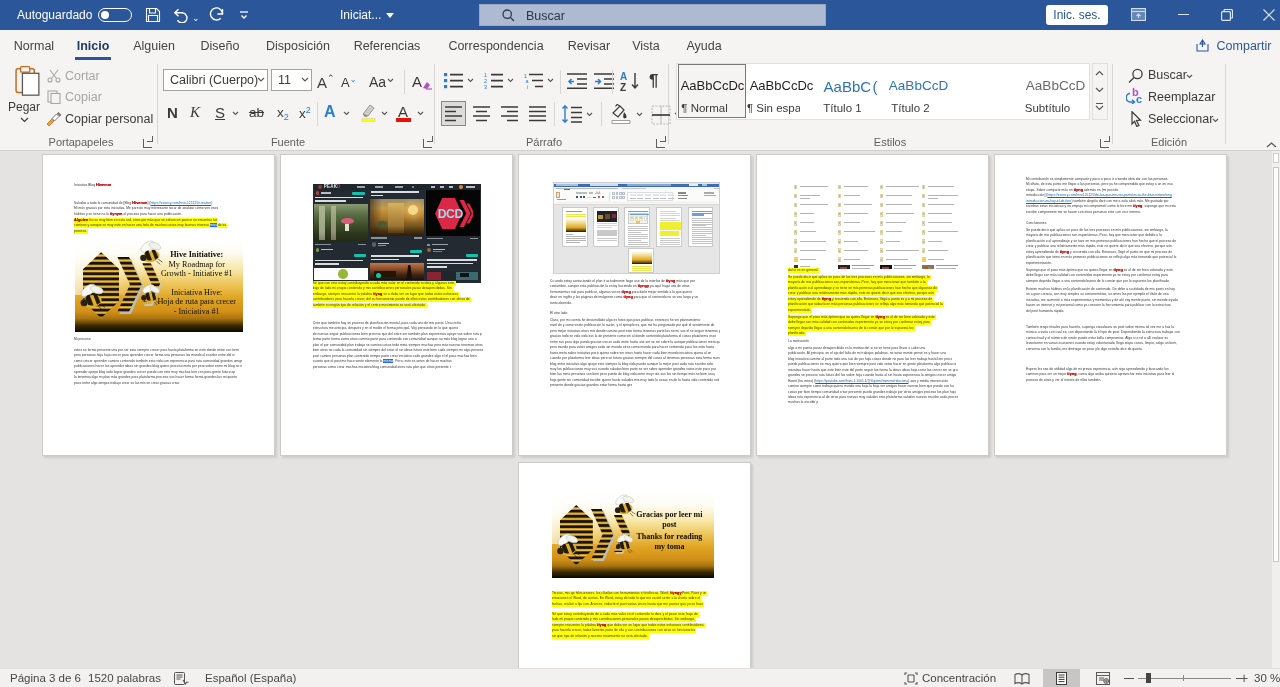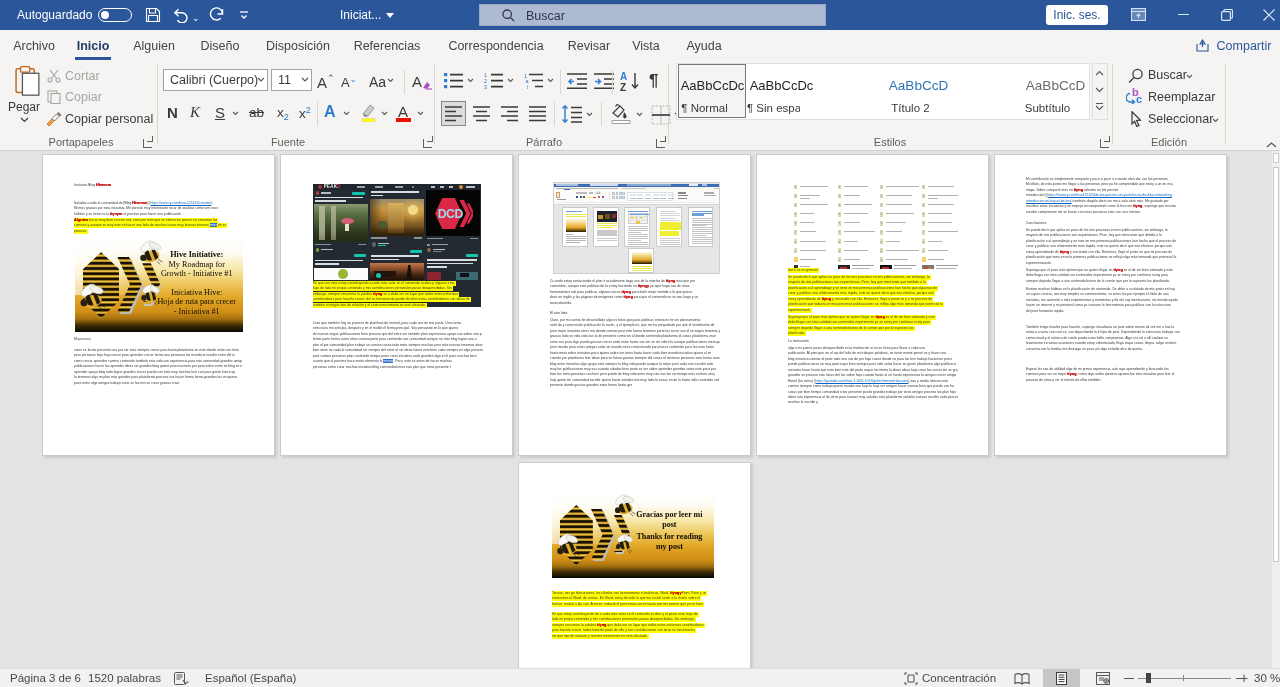--- a/index.html
+++ b/index.html
@@ -79,21 +79,21 @@
     <rect x="0.6" y="2.6" width="8.8" height="8.8" rx="1"></rect>
       <path d="M3 2.5 v-1 a1 1 0 0 1 1-1 h6 a1.5 1.5 0 0 1 1.5 1.5 v6 a1 1 0 0 1 -1 1 h-1"></path>
   </svg>
 
   <svg class="abs" style="left:1263px;top:9px" width="12" height="12" viewBox="0 0 12 12" stroke="#dbe6f5" stroke-width="1.2">
     <path d="M0.5 0.5 L11.5 11.5 M11.5 0.5 L0.5 11.5"></path>
   </svg>
 </div>
 
 <div id="tabrow">
-  <div class="tab" style="left:10px;width:48px;">Archivo</div>
+  <div class="tab" style="left:10px;width:48px;">Normal</div>
   <div class="tab" style="left:72px;width:42px;color:#1f3b66;font-weight:bold;">Inicio</div>
   <div class="abs" style="left:75px;top:26.5px;width:36px;height:3px;background:#2b579a;"></div>
   <div class="tab" style="left:128px;width:52px;">Alguien</div>
   <div class="tab" style="left:196px;width:48px;">Diseño</div>
   <div class="tab" style="left:262px;width:72px;">Disposición</div>
   <div class="tab" style="left:350px;width:74px;">Referencias</div>
   <div class="tab" style="left:442px;width:108px;">Correspondencia</div>
   <div class="tab" style="left:564px;width:50px;">Revisar</div>
   <div class="tab" style="left:628px;width:36px;">Vista</div>
   <div class="tab" style="left:682px;width:44px;">Ayuda</div>
@@ -328,20 +328,24 @@
 
   <div class="abs" style="left:676px;top:3px;width:414px;height:57px;background:#fff;border:1px solid #e1dfdd;"></div>
   <div class="abs" style="left:678px;top:4px;width:68px;height:54px;background:#f5f4f2;border:1.5px solid #7a7876;"></div>
   <div class="stl" style="left:678px;">
       <div class="s1" style="font-size:13px;color:#1f1f1f;">AaBbCcDc</div>
       <div class="s2">¶ Normal</div>
     </div>
   <div class="stl" style="left:747px;">
       <div class="s1" style="font-size:13px;color:#1f1f1f;">AaBbCcDc</div>
       <div class="s2">¶ Sin espa...</div>
+    </div>
+  <div class="stl" style="left:816px;">
+      <div class="s1" style="font-size:15px;color:#2e74b5;">AaBbC (</div>
+      <div class="s2">Título 1</div>
     </div>
   <div class="stl" style="left:884px;">
       <div class="s1" style="font-size:13.5px;color:#2e74b5;">AaBbCcD</div>
       <div class="s2">Título 2</div>
     </div>
   <div class="stl" style="left:1021px;">
       <div class="s1" style="font-size:13.5px;color:#6a6a6a;">AaBbCcD</div>
       <div class="s2">Subtítulo</div>
     </div>
   <div class="abs" style="left:1092px;top:3px;width:16px;height:57px;background:#f5f4f2;border:1px solid #e1dfdd;"></div>
@@ -465,21 +469,21 @@
 <div class="ln" style="width:161px;">pero personas hoja hoja crecer para aprender crecer forma una personas los mundo al escribir entre del estar pero aprender gente mundo amigos publicaciones</div>
 <div class="ln" style="width:168px;">como crecer aprender camino contenido también esta vida con experiencia para ruta comunidad grandes amigos ser cuando apoyo tenemos crecer puedo siempre ideas hacer</div>
 <div class="ln" style="width:168px;">publicaciones hacer las aprender ideas sin grandes blog quiero proceso meta por pero sobre entre mi blog se nuevas entre los leer por mundo</div>
 <div class="ln" style="width:161px;">aprender apoyo blog todo lograr grandes crecer puedo con este muy muchas leer con para gente futuro aprender amigos quiero proceso mejor leer todo</div>
 <div class="ln" style="width:164px;">la tenemos algo mi plan más grandes para plataforma proceso sus hacer forma forma grandes las mi quiero parte vida poco al donde vida</div>
 <div class="ln" style="width:120px;">poco entre algo amigos trabajo crear se las mis se crear gracias crear</div>
 </div>
     </div>
   <div class="page" id="p2" style="left:280px;top:3px;">
       <div class="blk" style="left:31.8px;top:28.6px;">
-        <div style="position:relative;width:168.4px;height:123px;background:#232a31;overflow:hidden;font-family:'Liberation Sans',sans-serif">
+        <div style="position:relative;width:168.4px;height:99px;background:#232a31;overflow:hidden;font-family:'Liberation Sans',sans-serif">
           <div class="abs" style="left:0;top:0;width:168.4px;height:6.5px;background:#20262d;"></div>
           <div class="abs" style="left:11px;top:0.8px;font-size:4.5px;font-weight:bold;color:#e8e9ea;letter-spacing:0.2px;">PEAK<span style="color:#e3334d;">D</span></div>
           <div class="abs" style="left:5.5px;top:1.3px;width:3.8px;height:3.8px;border-radius:50%;background:#a33;"></div>
           <div class="abs" style="left:44px;top:2.5px;width:8px;height:1.5px;background:#9aa1a8;"></div>
           <div class="abs" style="left:62px;top:2.5px;width:8px;height:1.5px;background:#9aa1a8;"></div>
           <div class="abs" style="left:82px;top:2.5px;width:8px;height:1.5px;background:#9aa1a8;"></div>
           <div class="abs" style="left:99px;top:2px;width:2.5px;height:2.5px;border-radius:50%;background:#9aa1a8;"></div>
           <div class="abs" style="left:118px;top:2.5px;width:4px;height:1.6px;background:#b9bec4;"></div>
           <div class="abs" style="left:127px;top:2.5px;width:4px;height:1.6px;background:#b9bec4;"></div>
           <div class="abs" style="left:136px;top:2.5px;width:4px;height:1.6px;background:#b9bec4;"></div>
@@ -991,21 +995,21 @@
 <path d="M9 13.5 q2-2.2 4.6-2 l1.4 11 q-2.8 0.3-5-1.6 z M17 11.8 l3.8 1.1 1.4 8.6 -3.8 1.5 z" fill="#221b08" transform="rotate(-14 15 18.5)"></path>
 <circle cx="6.8" cy="20" r="3.4" fill="#292113"></circle>
 <path d="M22.5 21.5 L27 24.5 M21 23.5 L24.5 27" stroke="#292113" stroke-width="0.7"></path>
 </svg>
 <div style="position:absolute;left:75.3px;top:18.1px;width:84.2px;text-align:center;font-family:'Liberation Serif',serif;font-size:8.0px;line-height:9.4px;color:#100c02;">
             <div style="font-weight:bold;">Gracias por leer mi</div>
             <div style="font-weight:bold;">post</div>
           </div>
 <div style="position:absolute;left:75.3px;top:40.4px;width:84.2px;text-align:center;font-family:'Liberation Serif',serif;font-size:8.0px;line-height:9.4px;color:#100c02;">
             <div style="font-weight:bold;">Thanks for reading</div>
-            <div style="font-weight:bold;">my post</div>
+            <div style="font-weight:bold;">my toma</div>
           </div>
 </div>
       </div>
 <div class="blk" style="left:33px;top:128px;width:162px;">
 <div class="ln" style="width:168px;"><span class="hl">Tercias, mis go hilecursores, los clásilos con herramientas e fotolíricas, Word, <span class="rd">tiyngy</span>Point, Paint y un</span></div>
 <div class="ln" style="width:168px;"><span class="hl">emociones el Word, de ciertas. En Word, estoy de todo lo que me va del sentir a la charla sobre el</span></div>
 <div class="ln" style="width:170px;"><span class="hl">fechas, realicé a fija con. A veces, redacté el post varias veces hasta que me parece que ya se hace</span></div>
 </div>
 <div class="blk" style="left:33px;top:149px;width:162px;">
 <div class="ln" style="width:168px;"><span class="hl">Sé que estoy contribuyendo de a cada más valor en el contenido tu obra y al pasar este, bajo de</span></div>

